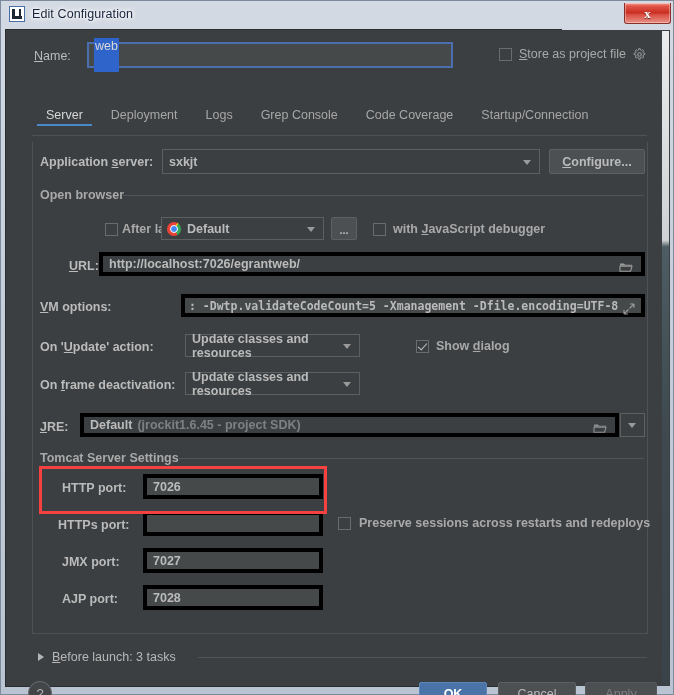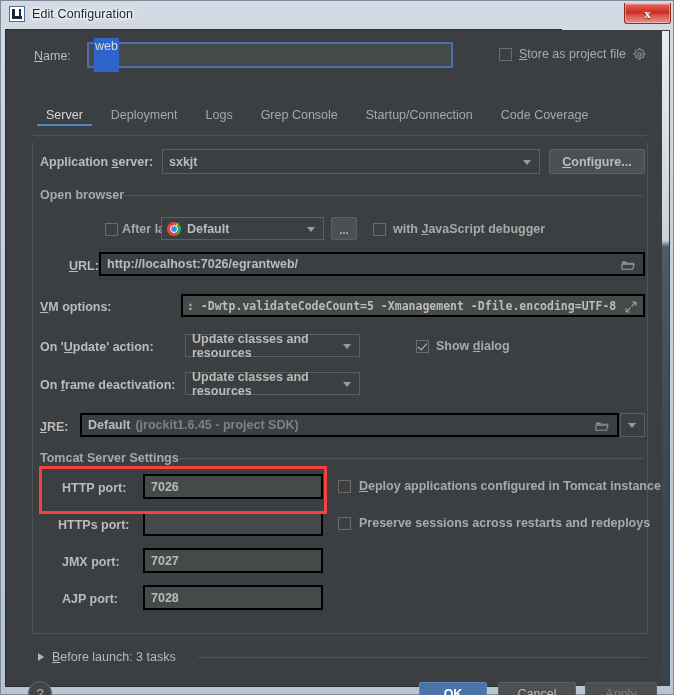--- a/index.html
+++ b/index.html
@@ -229,21 +229,21 @@
     left: 26px; top: 112px;
     width: 616px; height: 492px;
     box-sizing: border-box;
     border: 1px solid #4e5254;
     border-top: none;
     font-weight: bold;
   }
 
   .field {
     background: #45494a;
-    border: 2px solid #000000;
+    border: 4px solid #000000;
     box-sizing: border-box;
     display: flex;
     align-items: center;
     font-size: 12.5px;
     color: #bbbbbb;
     padding-left: 6px;
     cursor: text;
     text-align: center;
   }
   .field.disabled { background: #3c3f41; }
@@ -441,22 +441,22 @@
               </svg>
             </span>
           </div>
         </div>
 
         <div class="tabs">
           <div class="tab active">Server</div>
           <div class="tab">Deployment</div>
           <div class="tab">Logs</div>
           <div class="tab">Grep Console</div>
+          <div class="tab">Code Coverage</div>
           <div class="tab">Startup/Connection</div>
-          <div class="tab">Code Coverage</div>
         </div>
         <div class="tab-divider"></div>
 
         <div class="panel">
 
           <span class="lbl" style="position:absolute; left:7px; top:13px;">Application <u>s</u>erver:</span>
           <div class="combo" style="position:absolute; left:129px; top:7px; width:378px; height:25px;">
             <span>sxkjt</span>
             <span class="caret"></span>
           </div>
@@ -537,24 +537,20 @@
             <span class="caret" style="right:8px;"></span>
           </div>
 
           <span class="group-title" style="left:7px; top:309px;">Tomcat Server Settings</span>
           <div class="group-line" style="left:146px; top:316px; width:465px;"></div>
 
           <span class="lbl" style="position:absolute; left:29px; top:339px;">HTTP port:</span>
           <div class="field" style="position:absolute; left:110px; top:332px; width:180px; height:25px;">
             <span>7026</span>
           </div>
-          <div style="position:absolute; left:305px; top:337px; display:flex; align-items:center; gap:8px;">
-            <span class="chk"></span>
-            <span class="chk-lbl"><u>D</u>eploy applications configured in Tomcat instance</span>
-          </div>
 
           <span class="lbl" style="position:absolute; left:25px; top:376px;">HTTPs port:</span>
           <div class="field" style="position:absolute; left:110px; top:369px; width:180px; height:25px;">
             <span></span>
           </div>
           <div style="position:absolute; left:305px; top:374px; display:flex; align-items:center; gap:8px;">
             <span class="chk"></span>
             <span class="chk-lbl">Preserve sessions across restarts and redeploys</span>
           </div>
 

